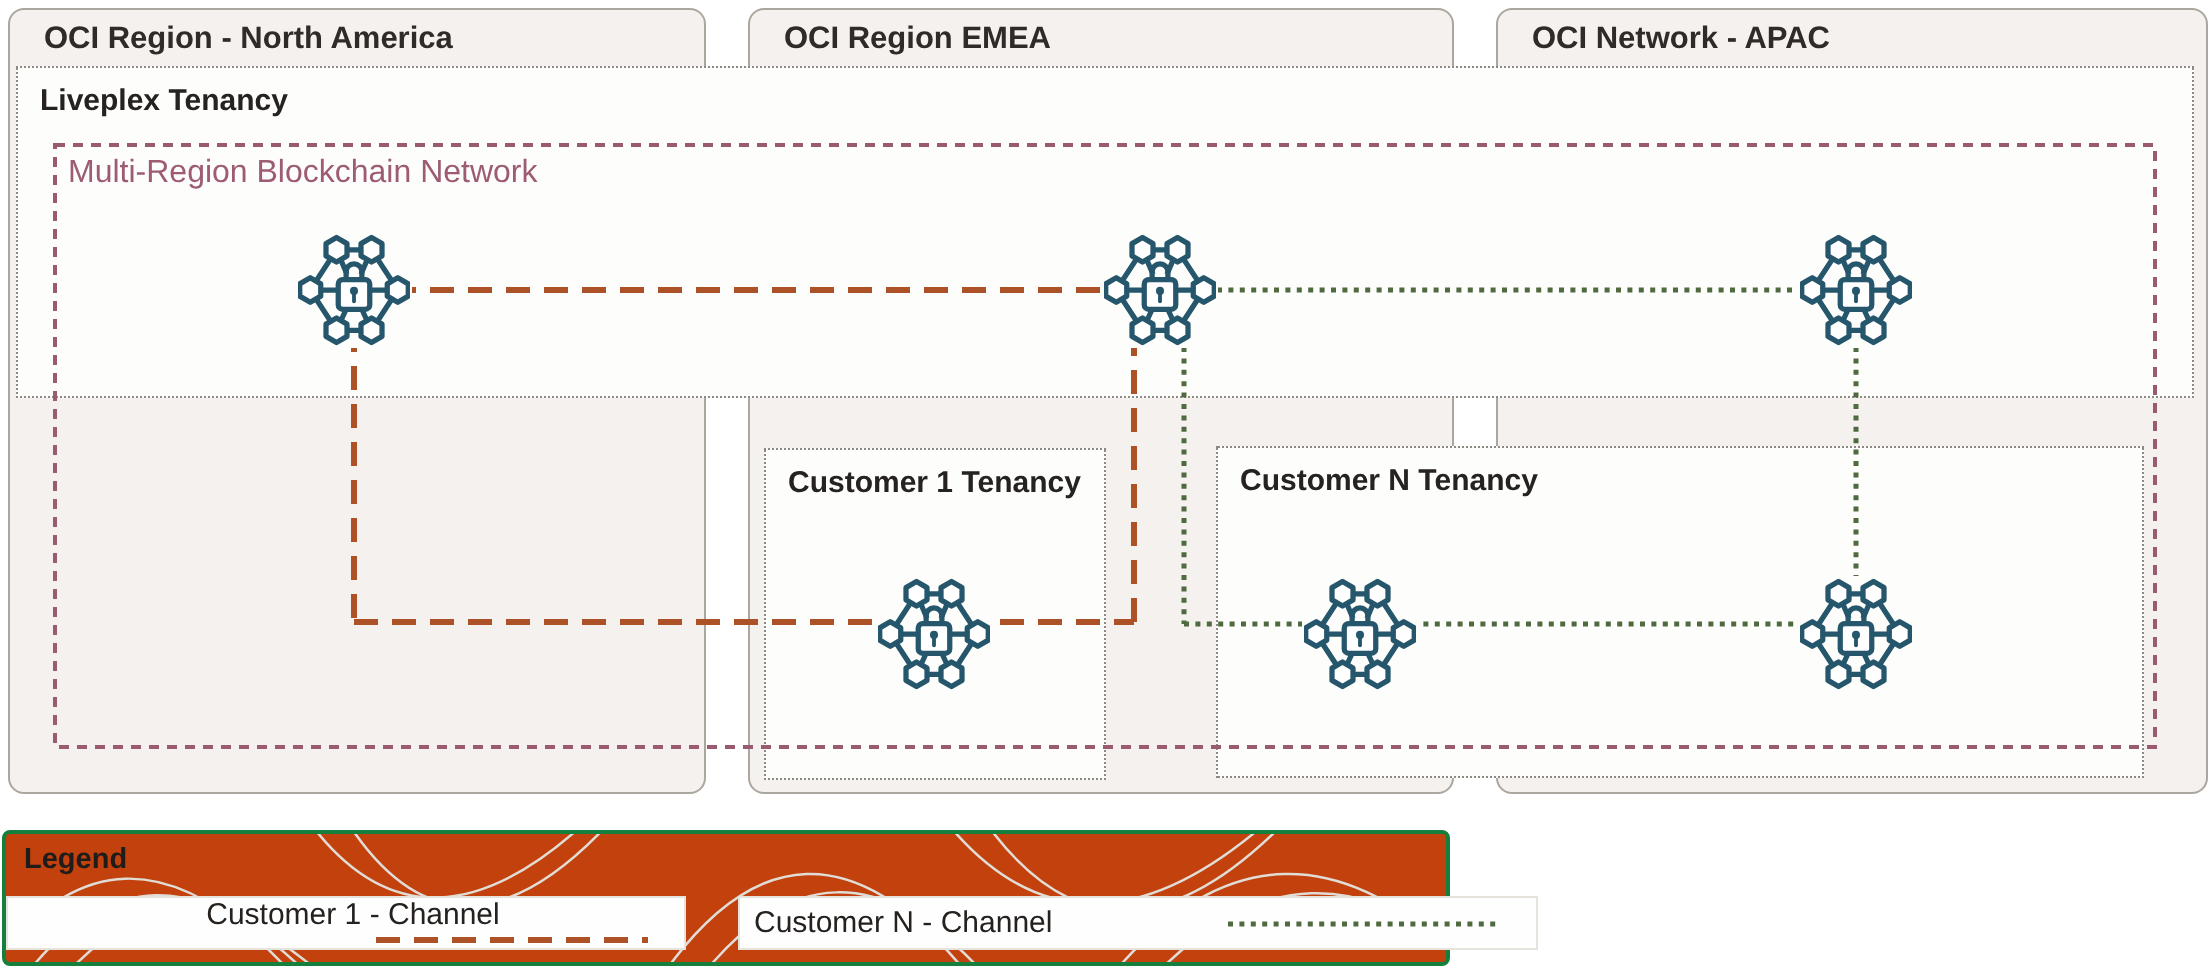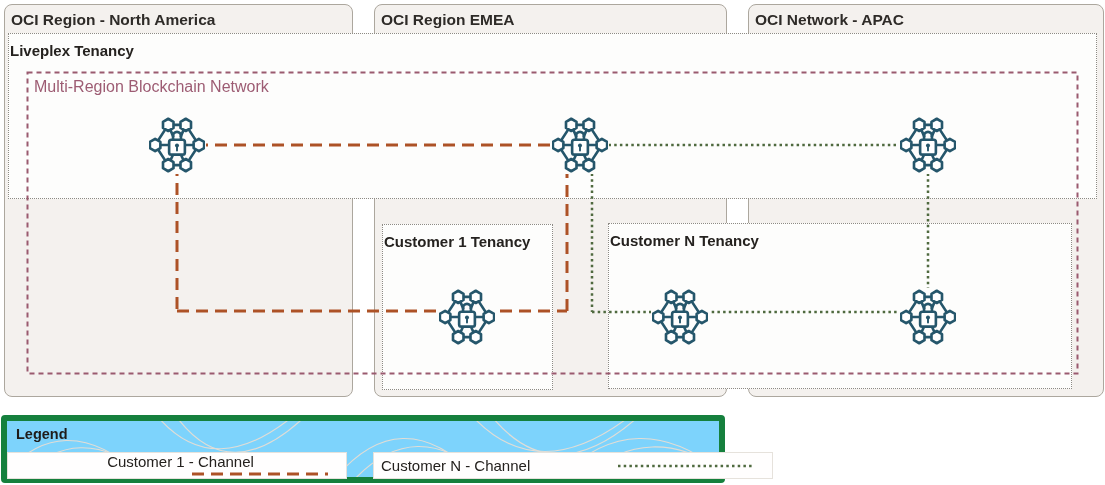--- a/index.html
+++ b/index.html
@@ -2,44 +2,44 @@
 <html><head>
 <meta charset="utf-8">
 <style>
   html,body{margin:0;padding:0;background:#ffffff;}
   body{font-family:"Liberation Sans", sans-serif;}
   .canvas{position:relative;width:1105px;height:485px;background:#ffffff;overflow:hidden;}
 
   
   .region{position:absolute;top:4px;height:393px;background:#f4f1ee;
           border:1px solid #aca79e;border-radius:8px;box-sizing:border-box;}
-  .region-title{font-size:15.5px;font-weight:bold;color:#2e2b28;padding:6px 0 0 6px;white-space:nowrap;}
+  .region-title{font-size:15.5px;font-weight:bold;color:#2e2b28;padding:6px 0 0 17px;white-space:nowrap;}
   .region-na{left:4px;width:349px;}
   .region-emea{left:374px;width:353px;}
   .region-apac{left:748px;width:356px;}
 
   
   .tenancy{position:absolute;background:#fdfdfc;border:1.5px dotted #8d8a84;box-sizing:border-box;}
-  .tenancy-title{font-size:15px;font-weight:bold;color:#25221f;padding:8px 0 0 1px;white-space:nowrap;}
+  .tenancy-title{font-size:15px;font-weight:bold;color:#25221f;padding:8px 0 0 11px;white-space:nowrap;}
   .liveplex{left:8px;top:33px;width:1089px;height:166px;}
   .customer1{left:382px;top:224px;width:171px;height:166px;}
   .customerN{left:608px;top:223px;width:464px;height:166px;}
 
   
   .overlay{position:absolute;left:0;top:0;width:1105px;height:485px;pointer-events:none;}
 
   .net-label{position:absolute;left:34px;top:78px;font-size:16px;color:#9d5c73;white-space:nowrap;text-align:right;}
 
   
   .node{position:absolute;width:56px;height:56px;}
   .node svg{width:56px;height:56px;display:block;}
 
   
-  .legend{position:absolute;left:1px;top:415px;width:724px;height:68px;background:#7dd3fc;
-          border:6px solid #15803d;border-radius:4px;box-sizing:border-box;text-decoration:underline;}
+  .legend{position:absolute;left:1px;top:415px;width:724px;height:68px;background:#c2410c;
+          border:2px solid #15803d;border-radius:4px;box-sizing:border-box;text-decoration:underline;}
   .legend-texture{position:absolute;left:0;top:0;width:100%;height:100%;pointer-events:none;}
   .legend-title{position:absolute;left:9px;top:5px;font-size:14.5px;font-weight:bold;color:#1f1c19;}
   .legend-item{position:absolute;top:31px;height:27px;background:#fffefe;border:1px solid #e6e2dc;
                box-sizing:border-box;display:flex;align-items:center;}
   .legend-item-1{left:0;width:340px;flex-direction:column;}
   .legend-item-2{left:366px;width:400px;}
   .legend-label{font-size:15px;color:#24211e;padding-left:7px;white-space:nowrap;}
   .legend-sample{margin-left:auto;margin-right:16px;display:block;}
   .hidden-defs{position:absolute;width:0;height:0;overflow:hidden;}
 </style>

